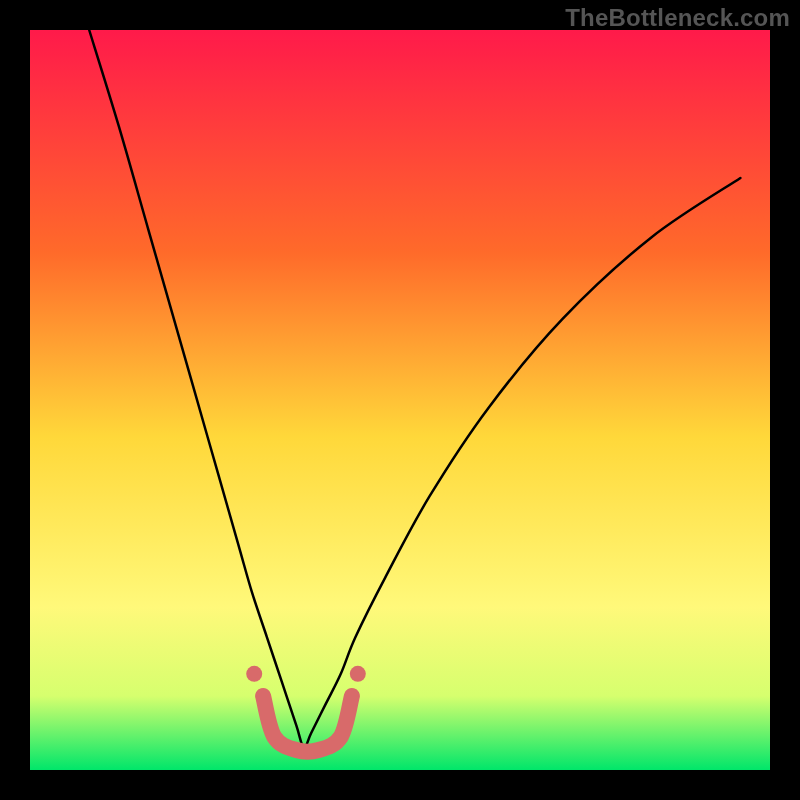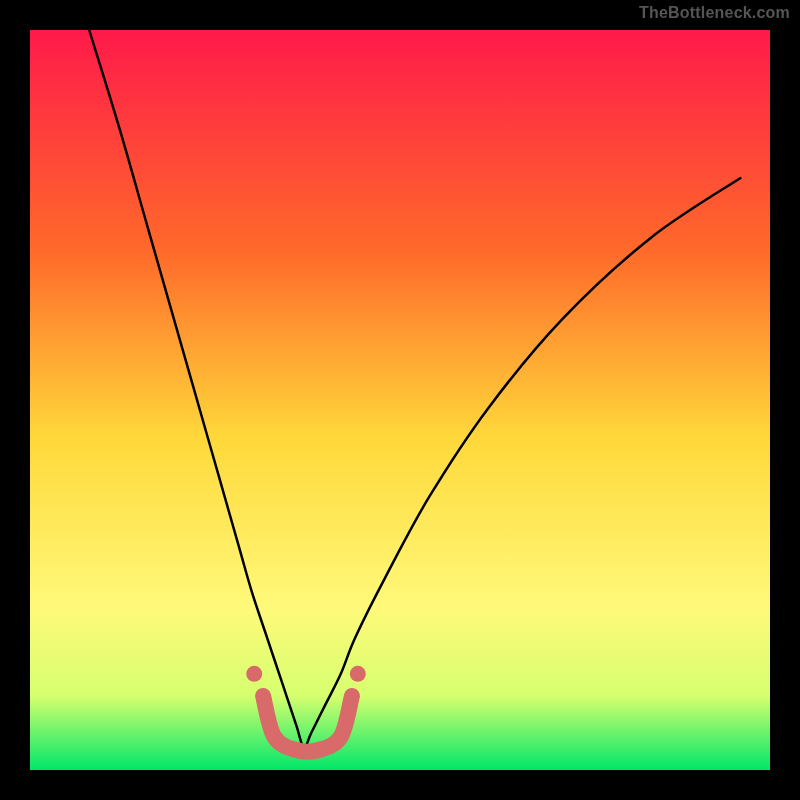--- a/index.html
+++ b/index.html
@@ -15,21 +15,21 @@
     position: relative;
     width: 800px;
     height: 800px;
     background: #000;
   }
   .watermark {
     position: absolute;
     top: 4px;
     right: 10px;
     color: #555;
-    font-size: 16px;
+    font-size: 24px;
     font-weight: 600;
     letter-spacing: 0.2px;
     user-select: none;
     z-index: 5;
   }
   svg {
     position: absolute;
     left: 0;
     top: 0;
   }

